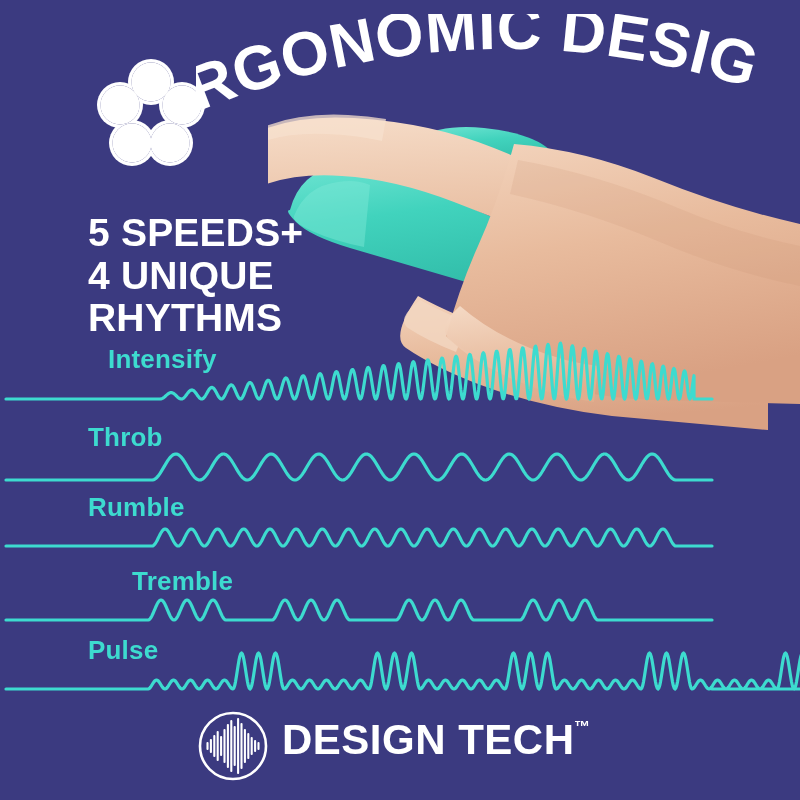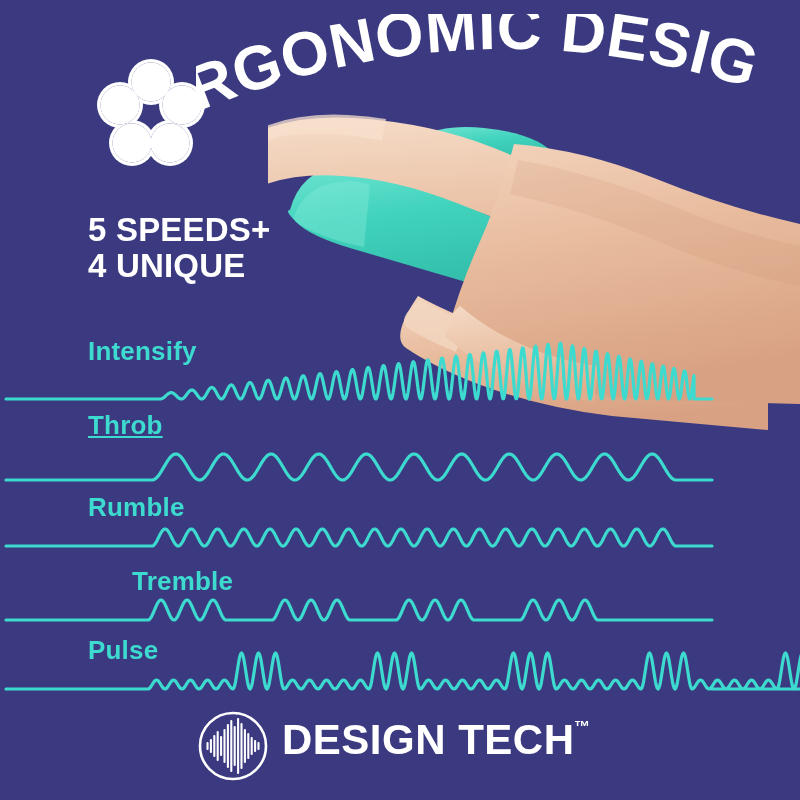--- a/index.html
+++ b/index.html
@@ -15,21 +15,21 @@
 
   
   #headline-arc{position:absolute;left:196px;top:14px;width:560px;height:110px;}
 
   
   #product-photo{position:absolute;left:268px;top:100px;width:532px;height:330px;}
 
   
   #speeds-block{
     position:absolute;left:88px;top:212px;width:260px;
-    color:#ffffff;font-weight:700;font-size:33px;line-height:1.09;
+    color:#ffffff;font-weight:700;font-size:39px;line-height:1.09;
     letter-spacing:.2px;
   }
   #speeds-block div{white-space:nowrap;}
 
   
   .wave-row{position:absolute;left:0;width:800px;height:96px;}
   .wave-label{
     position:absolute;left:88px;color:#3ddbcf;
     font-weight:700;font-size:26px;letter-spacing:.2px;white-space:nowrap;
   }
@@ -148,31 +148,32 @@
 
       <path d="M192 206 q30 26 70 42 q34 14 68 18 l-4 36 q-44 -6 -84 -24 q-40 -18 -62 -40 q-10 -12 12 -32 Z" fill="url(#skinG2)" opacity="0.92"></path>
 
       <path d="M250 60 q80 14 160 48 q62 26 122 38 l0 40 q-70 -14 -140 -44 q-76 -32 -150 -48 Z" fill="#c8916f" opacity="0.16"></path>
     </g>
   </svg>
 
   <div id="speeds-block">
     <div>5 SPEEDS+</div>
     <div>4 UNIQUE</div>
+    <div>RHYTHMS</div>
   </div>
 
   <div class="wave-row" style="top:330px;">
-    <div class="wave-label" style="top:6px;">Intensify</div>
+    <div class="wave-label" style="top:14px;margin-left:20px;">Intensify</div>
     <svg class="wave-svg" viewBox="0 0 800 96">
       <path id="w-intensify" fill="none" stroke="#3ddbcf" stroke-width="3.2" stroke-linecap="round" stroke-linejoin="round" d="M 6.00 69.00 L 160.00 69.00 L 160.00 69.00 L 160.59 68.96 L 161.19 68.85 L 161.78 68.66 L 162.37 68.39 L 162.97 68.06 L 163.56 67.66 L 164.15 67.21 L 164.75 66.72 L 165.34 66.20 L 165.93 65.66 L 166.53 65.13 L 167.12 64.61 L 167.71 64.12 L 168.31 63.68 L 168.90 63.30 L 169.49 62.99 L 170.09 62.77 L 170.68 62.64 L 171.27 62.61 L 171.87 62.67 L 172.46 62.84 L 173.05 63.10 L 173.65 63.45 L 174.24 63.88 L 174.83 64.37 L 175.43 64.92 L 176.02 65.49 L 176.61 66.08 L 177.21 66.67 L 177.80 67.22 L 178.39 67.73 L 178.99 68.18 L 179.58 68.54 L 180.17 68.81 L 180.77 68.96 L 181.36 69.00 L 181.95 68.91 L 182.55 68.70 L 183.14 68.36 L 183.73 67.91 L 184.33 67.36 L 184.92 66.71 L 185.51 66.00 L 186.11 65.23 L 186.70 64.44 L 187.29 63.65 L 187.89 62.87 L 188.48 62.15 L 189.07 61.49 L 189.67 60.93 L 190.26 60.49 L 190.85 60.17 L 191.45 59.99 L 192.04 59.97 L 192.63 60.09 L 193.23 60.36 L 193.82 60.78 L 194.41 61.32 L 195.01 61.97 L 195.60 62.72 L 196.19 63.53 L 196.79 64.37 L 197.38 65.22 L 197.97 66.06 L 198.57 66.83 L 199.16 67.53 L 199.75 68.11 L 200.35 68.56 L 200.94 68.86 L 201.53 68.99 L 202.13 68.95 L 202.72 68.73 L 203.31 68.33 L 203.91 67.77 L 204.50 67.05 L 205.09 66.21 L 205.69 65.26 L 206.28 64.24 L 206.87 63.18 L 207.47 62.12 L 208.06 61.09 L 208.65 60.13 L 209.25 59.27 L 209.84 58.55 L 210.43 57.98 L 211.03 57.60 L 211.62 57.42 L 212.21 57.44 L 212.81 57.67 L 213.40 58.10 L 213.99 58.72 L 214.59 59.50 L 215.18 60.42 L 215.77 61.45 L 216.37 62.55 L 216.96 63.67 L 217.55 64.79 L 218.15 65.84 L 218.74 66.80 L 219.33 67.62 L 219.93 68.28 L 220.52 68.73 L 221.11 68.97 L 221.71 68.97 L 222.30 68.74 L 222.89 68.27 L 223.49 67.58 L 224.08 66.70 L 224.67 65.64 L 225.27 64.44 L 225.86 63.16 L 226.45 61.82 L 227.05 60.49 L 227.64 59.20 L 228.23 58.02 L 228.83 56.97 L 229.42 56.11 L 230.01 55.47 L 230.61 55.07 L 231.20 54.93 L 231.79 55.06 L 232.39 55.45 L 232.98 56.10 L 233.57 56.98 L 234.17 58.05 L 234.76 59.28 L 235.35 60.62 L 235.95 62.02 L 236.54 63.42 L 237.13 64.76 L 237.73 66.00 L 238.32 67.08 L 238.91 67.95 L 239.51 68.57 L 240.10 68.93 L 240.69 68.99 L 241.29 68.75 L 241.88 68.21 L 242.47 67.39 L 243.07 66.33 L 243.66 65.04 L 244.25 63.59 L 244.85 62.02 L 245.44 60.41 L 246.03 58.80 L 246.63 57.26 L 247.22 55.86 L 247.81 54.65 L 248.41 53.67 L 249.00 52.98 L 249.59 52.61 L 250.19 52.56 L 250.78 52.84 L 251.37 53.45 L 251.97 54.36 L 252.56 55.54 L 253.15 56.93 L 253.75 58.49 L 254.34 60.15 L 254.93 61.84 L 255.53 63.49 L 256.12 65.03 L 256.71 66.39 L 257.31 67.51 L 257.90 68.35 L 258.49 68.85 L 259.09 69.00 L 259.68 68.78 L 260.27 68.20 L 260.87 67.27 L 261.46 66.03 L 262.05 64.52 L 262.65 62.82 L 263.24 60.97 L 263.83 59.06 L 264.43 57.17 L 265.02 55.38 L 265.61 53.76 L 266.21 52.38 L 266.80 51.30 L 267.39 50.58 L 267.99 50.24 L 268.58 50.30 L 269.17 50.76 L 269.77 51.60 L 270.36 52.80 L 270.95 54.29 L 271.55 56.02 L 272.14 57.91 L 272.73 59.89 L 273.33 61.85 L 273.92 63.72 L 274.51 65.41 L 275.11 66.85 L 275.70 67.95 L 276.29 68.68 L 276.89 68.99 L 277.48 68.86 L 278.07 68.30 L 278.67 67.32 L 279.26 65.95 L 279.85 64.26 L 280.45 62.32 L 281.04 60.20 L 281.63 58.01 L 282.23 55.82 L 282.82 53.75 L 283.41 51.89 L 284.01 50.31 L 284.60 49.10 L 285.19 48.30 L 285.79 47.96 L 286.38 48.10 L 286.97 48.71 L 287.57 49.77 L 288.16 51.23 L 288.75 53.02 L 289.35 55.08 L 289.94 57.29 L 290.53 59.57 L 291.13 61.80 L 291.72 63.88 L 292.31 65.71 L 292.91 67.20 L 293.50 68.27 L 294.09 68.88 L 294.69 68.98 L 295.28 68.56 L 295.87 67.64 L 296.47 66.26 L 297.06 64.47 L 297.65 62.35 L 298.25 60.00 L 298.84 57.52 L 299.43 55.03 L 300.03 52.64 L 300.62 50.47 L 301.21 48.61 L 301.81 47.17 L 302.40 46.21 L 302.99 45.77 L 303.59 45.89 L 304.18 46.56 L 304.77 47.75 L 305.37 49.41 L 305.96 51.46 L 306.55 53.80 L 307.15 56.31 L 307.74 58.89 L 308.33 61.40 L 308.93 63.71 L 309.52 65.72 L 310.11 67.31 L 310.71 68.41 L 311.30 68.95 L 311.89 68.90 L 312.49 68.26 L 313.08 67.05 L 313.67 65.32 L 314.27 63.16 L 314.86 60.66 L 315.45 57.94 L 316.05 55.14 L 316.64 52.39 L 317.23 49.82 L 317.83 47.57 L 318.42 45.75 L 319.01 44.45 L 319.61 43.73 L 320.20 43.65 L 320.79 44.20 L 321.39 45.36 L 321.98 47.08 L 322.57 49.27 L 323.17 51.82 L 323.76 54.61 L 324.35 57.48 L 324.95 60.31 L 325.54 62.93 L 326.13 65.22 L 326.73 67.04 L 327.32 68.30 L 327.91 68.93 L 328.51 68.89 L 329.10 68.18 L 329.69 66.81 L 330.29 64.86 L 330.88 62.43 L 331.47 59.62 L 332.07 56.58 L 332.66 53.47 L 333.25 50.45 L 333.85 47.67 L 334.44 45.27 L 335.03 43.39 L 335.63 42.13 L 336.22 41.55 L 336.81 41.69 L 337.41 42.54 L 338.00 44.07 L 338.59 46.19 L 339.19 48.81 L 339.78 51.77 L 340.37 54.92 L 340.97 58.10 L 341.56 61.13 L 342.15 63.85 L 342.75 66.10 L 343.34 67.77 L 343.93 68.75 L 344.53 68.99 L 345.12 68.45 L 345.71 67.18 L 346.31 65.22 L 346.90 62.67 L 347.49 59.67 L 348.09 56.37 L 348.68 52.95 L 349.27 49.60 L 349.87 46.49 L 350.46 43.79 L 351.05 41.66 L 351.65 40.20 L 352.24 39.52 L 352.83 39.64 L 353.43 40.56 L 354.02 42.24 L 354.61 44.59 L 355.21 47.48 L 355.80 50.76 L 356.39 54.23 L 356.99 57.71 L 357.58 61.00 L 358.17 63.91 L 358.77 66.28 L 359.36 67.97 L 359.95 68.86 L 360.55 68.92 L 361.14 68.12 L 361.73 66.50 L 362.33 64.14 L 362.92 61.17 L 363.51 57.76 L 364.11 54.09 L 364.70 50.36 L 365.29 46.78 L 365.89 43.57 L 366.48 40.90 L 367.07 38.92 L 367.67 37.76 L 368.26 37.48 L 368.85 38.11 L 369.45 39.61 L 370.04 41.89 L 370.63 44.84 L 371.23 48.28 L 371.82 52.02 L 372.41 55.83 L 373.01 59.50 L 373.60 62.81 L 374.19 65.55 L 374.79 67.57 L 375.38 68.73 L 375.97 68.97 L 376.57 68.25 L 377.16 66.62 L 377.75 64.15 L 378.35 60.99 L 378.94 57.32 L 379.53 53.34 L 380.13 49.30 L 380.72 45.42 L 381.31 41.93 L 381.91 39.05 L 382.50 36.95 L 383.09 35.76 L 383.69 35.55 L 384.28 36.33 L 384.87 38.08 L 385.47 40.68 L 386.06 43.98 L 386.65 47.79 L 387.25 51.88 L 387.84 56.00 L 388.43 59.89 L 389.03 63.33 L 389.62 66.08 L 390.21 67.99 L 390.81 68.92 L 391.40 68.81 L 391.99 67.65 L 392.59 65.52 L 393.18 62.52 L 393.77 58.84 L 394.37 54.69 L 394.96 50.34 L 395.55 46.03 L 396.15 42.04 L 396.74 38.61 L 397.33 35.95 L 397.93 34.24 L 398.52 33.59 L 399.11 34.03 L 399.71 35.56 L 400.30 38.07 L 400.89 41.41 L 401.49 45.38 L 402.08 49.73 L 402.67 54.18 L 403.27 58.46 L 403.86 62.29 L 404.45 65.42 L 405.05 67.65 L 405.64 68.83 L 406.23 68.88 L 406.83 67.77 L 407.42 65.58 L 408.01 62.43 L 408.61 58.52 L 409.20 54.08 L 409.79 49.40 L 410.39 44.77 L 410.98 40.50 L 411.57 36.84 L 412.17 34.04 L 412.76 32.29 L 413.35 31.70 L 413.95 32.31 L 414.54 34.09 L 415.13 36.94 L 415.73 40.65 L 416.32 45.01 L 416.91 49.73 L 417.51 54.49 L 418.10 58.99 L 418.69 62.92 L 419.29 66.03 L 419.88 68.09 L 420.47 68.97 L 421.07 68.60 L 421.66 66.99 L 422.25 64.24 L 422.85 60.52 L 423.44 56.06 L 424.03 51.17 L 424.63 46.15 L 425.22 41.34 L 425.81 37.06 L 426.41 33.59 L 427.00 31.17 L 427.59 29.97 L 428.19 30.07 L 428.78 31.47 L 429.37 34.07 L 429.97 37.72 L 430.56 42.17 L 431.15 47.11 L 431.75 52.22 L 432.34 57.15 L 432.93 61.55 L 433.53 65.13 L 434.12 67.63 L 434.71 68.88 L 435.31 68.77 L 435.90 67.31 L 436.49 64.58 L 437.09 60.76 L 437.68 56.11 L 438.27 50.93 L 438.87 45.58 L 439.46 40.43 L 440.05 35.82 L 440.65 32.08 L 441.24 29.46 L 441.83 28.16 L 442.43 28.27 L 443.02 29.79 L 443.61 32.62 L 444.21 36.56 L 444.80 41.34 L 445.39 46.64 L 445.99 52.07 L 446.58 57.27 L 447.17 61.85 L 447.77 65.49 L 448.36 67.92 L 448.95 68.97 L 449.55 68.54 L 450.14 66.66 L 450.73 63.45 L 451.33 59.13 L 451.92 54.00 L 452.51 48.40 L 453.11 42.74 L 453.70 37.43 L 454.29 32.82 L 454.89 29.27 L 455.48 27.03 L 456.07 26.25 L 456.67 27.01 L 457.26 29.26 L 457.85 32.83 L 458.45 37.48 L 459.04 42.88 L 459.63 48.62 L 460.23 54.30 L 460.82 59.50 L 461.41 63.84 L 462.01 66.99 L 462.60 68.71 L 463.19 68.87 L 463.79 67.44 L 464.38 64.52 L 464.97 60.31 L 465.57 55.11 L 466.16 49.29 L 466.75 43.27 L 467.35 37.51 L 467.94 32.41 L 468.53 28.36 L 469.13 25.67 L 469.72 24.53 L 470.31 25.04 L 470.91 27.16 L 471.50 30.75 L 472.09 35.53 L 472.69 41.17 L 473.28 47.23 L 473.87 53.26 L 474.47 58.81 L 475.06 63.46 L 475.65 66.84 L 476.25 68.69 L 476.84 68.86 L 477.43 67.33 L 478.03 64.20 L 478.62 59.70 L 479.21 54.15 L 479.81 47.97 L 480.40 41.63 L 480.99 35.60 L 481.59 30.34 L 482.18 26.26 L 482.77 23.67 L 483.37 22.77 L 483.96 23.65 L 484.55 26.23 L 485.15 30.33 L 485.74 35.63 L 486.33 41.74 L 486.93 48.18 L 487.52 54.44 L 488.11 60.05 L 488.71 64.56 L 489.30 67.61 L 489.89 68.95 L 490.49 68.47 L 491.08 66.19 L 491.67 62.27 L 492.27 57.02 L 492.86 50.83 L 493.45 44.18 L 494.05 37.60 L 494.64 31.58 L 495.23 26.61 L 495.83 23.08 L 496.42 21.28 L 497.01 21.35 L 497.61 23.29 L 498.20 26.96 L 498.79 32.08 L 499.39 38.23 L 499.98 44.93 L 500.57 51.65 L 501.17 57.85 L 501.76 63.03 L 502.35 66.76 L 502.95 68.73 L 503.54 68.78 L 504.13 66.88 L 504.73 63.18 L 505.32 57.97 L 505.91 51.64 L 506.51 44.71 L 507.10 37.74 L 507.69 31.27 L 508.29 25.84 L 508.88 21.89 L 509.47 19.74 L 510.07 19.58 L 510.66 21.43 L 511.25 25.14 L 511.85 30.41 L 512.44 36.82 L 513.03 43.85 L 513.63 50.92 L 514.22 57.44 L 514.81 62.87 L 515.41 66.75 L 516.00 68.76 L 516.59 68.71 L 517.19 66.60 L 517.78 62.59 L 518.37 56.99 L 518.97 50.26 L 519.56 42.96 L 520.15 35.68 L 520.75 29.03 L 521.34 23.56 L 521.93 19.75 L 522.53 17.90 L 523.12 18.18 L 523.71 20.58 L 524.31 24.90 L 524.90 30.78 L 525.49 37.74 L 526.09 45.18 L 526.68 52.47 L 527.27 59.00 L 527.87 64.21 L 528.46 67.64 L 529.05 68.99 L 529.65 68.12 L 530.24 65.11 L 530.83 60.20 L 531.43 53.78 L 532.02 46.40 L 532.61 38.69 L 533.21 31.30 L 533.80 24.86 L 534.39 19.93 L 534.99 16.94 L 535.58 16.15 L 536.17 17.64 L 536.77 21.28 L 537.36 26.77 L 537.95 33.64 L 538.55 41.30 L 539.14 49.07 L 539.73 56.28 L 540.33 62.30 L 540.92 66.59 L 541.51 68.77 L 542.11 68.63 L 542.70 66.17 L 543.29 61.59 L 543.89 55.28 L 544.48 47.78 L 545.07 39.75 L 545.67 31.89 L 546.26 24.88 L 546.85 19.35 L 547.45 15.79 L 548.04 14.52 L 548.63 15.67 L 549.23 19.14 L 549.82 24.62 L 550.41 31.64 L 551.01 39.57 L 551.60 47.70 L 552.19 55.32 L 552.79 61.72 L 553.38 66.33 L 553.97 68.72 L 554.57 68.66 L 555.16 66.14 L 555.75 61.38 L 556.35 54.79 L 556.94 46.95 L 557.53 38.56 L 558.13 30.39 L 558.72 23.16 L 559.31 17.53 L 559.91 14.02 L 560.50 13.13 L 561.09 14.91 L 561.69 19.14 L 562.28 25.45 L 562.87 33.22 L 563.47 41.72 L 564.06 50.16 L 564.65 57.74 L 565.25 63.75 L 565.84 67.62 L 566.43 69.00 L 567.03 67.77 L 567.62 64.07 L 568.21 58.25 L 568.81 50.90 L 569.40 42.72 L 569.99 34.52 L 570.59 27.08 L 571.18 21.12 L 571.77 17.23 L 572.37 15.79 L 572.96 16.91 L 573.55 20.51 L 574.15 26.23 L 574.74 33.51 L 575.33 41.64 L 575.93 49.85 L 576.52 57.33 L 577.11 63.36 L 577.71 67.37 L 578.30 68.98 L 578.89 68.04 L 579.49 64.65 L 580.08 59.18 L 580.67 52.16 L 581.27 44.30 L 581.86 36.39 L 582.45 29.21 L 583.05 23.48 L 583.64 19.76 L 584.23 18.43 L 584.83 19.62 L 585.42 23.21 L 586.01 28.83 L 586.61 35.93 L 587.20 43.80 L 587.79 51.66 L 588.39 58.73 L 588.98 64.30 L 589.57 67.84 L 590.17 69.00 L 590.76 67.67 L 591.35 64.02 L 591.95 58.41 L 592.54 51.43 L 593.13 43.80 L 593.73 36.30 L 594.32 29.70 L 594.91 24.66 L 595.51 21.71 L 596.10 21.14 L 596.69 23.01 L 597.29 27.12 L 597.88 33.06 L 598.47 40.22 L 599.07 47.86 L 599.66 55.21 L 600.25 61.52 L 600.85 66.15 L 601.44 68.64 L 602.03 68.75 L 602.63 66.48 L 603.22 62.08 L 603.81 56.02 L 604.41 48.95 L 605.00 41.60 L 605.59 34.75 L 606.19 29.12 L 606.78 25.30 L 607.37 23.68 L 607.97 24.42 L 608.56 27.47 L 609.15 32.48 L 609.75 38.93 L 610.34 46.15 L 610.93 53.39 L 611.53 59.88 L 612.12 64.96 L 612.71 68.10 L 613.31 68.98 L 613.90 67.53 L 614.49 63.92 L 615.09 58.55 L 615.68 51.99 L 616.27 44.97 L 616.87 38.24 L 617.46 32.51 L 618.05 28.41 L 618.65 26.37 L 619.24 26.61 L 619.83 29.10 L 620.43 33.57 L 621.02 39.54 L 621.61 46.37 L 622.21 53.32 L 622.80 59.66 L 623.39 64.71 L 623.99 67.93 L 624.58 69.00 L 625.17 67.81 L 625.77 64.52 L 626.36 59.49 L 626.95 53.28 L 627.55 46.59 L 628.14 40.16 L 628.73 34.69 L 629.33 30.78 L 629.92 28.86 L 630.51 29.14 L 631.11 31.59 L 631.70 35.93 L 632.29 41.68 L 632.89 48.21 L 633.48 54.81 L 634.07 60.75 L 634.67 65.39 L 635.26 68.23 L 635.85 68.97 L 636.45 67.55 L 637.04 64.13 L 637.63 59.13 L 638.23 53.10 L 638.82 46.75 L 639.41 40.77 L 640.01 35.85 L 640.60 32.55 L 641.19 31.22 L 641.79 32.01 L 642.38 34.84 L 642.97 39.38 L 643.57 45.11 L 644.16 51.40 L 644.75 57.54 L 645.35 62.85 L 645.94 66.72 L 646.53 68.75 L 647.13 68.72 L 647.72 66.65 L 648.31 62.80 L 648.91 57.61 L 649.50 51.71 L 650.09 45.76 L 650.69 40.46 L 651.28 36.43 L 651.87 34.11 L 652.47 33.78 L 653.06 35.46 L 653.65 38.97 L 654.25 43.90 L 654.84 49.67 L 655.43 55.62 L 656.03 61.08 L 656.62 65.42 L 657.21 68.16 L 657.81 68.99 L 658.40 67.84 L 658.99 64.86 L 659.59 60.42 L 660.18 55.05 L 660.77 49.38 L 661.37 44.10 L 661.96 39.82 L 662.55 37.04 L 663.15 36.10 L 663.74 37.09 L 664.33 39.89 L 664.93 44.18 L 665.52 49.44 L 666.11 55.07 L 666.71 60.39 L 667.30 64.79 L 667.89 67.77 L 668.49 68.98 L 669.08 68.31 L 669.67 65.85 L 670.27 61.92 L 670.86 57.00 L 671.45 51.70 L 672.05 46.64 L 672.64 42.45 L 673.23 39.63 L 673.83 38.51 L 674.42 39.23 L 675.01 41.69 L 675.61 45.59 L 676.20 50.46 L 676.79 55.72 L 677.39 60.74 L 677.98 64.92 L 678.57 67.78 L 679.17 68.97 L 679.76 68.39 L 680.35 66.12 L 680.95 62.45 L 681.54 57.85 L 682.13 52.90 L 682.73 48.21 L 683.32 44.36 L 683.91 41.81 L 684.51 40.89 L 685.10 41.69 L 685.69 44.11 L 686.29 47.86 L 686.88 52.47 L 687.47 57.37 L 688.07 61.97 L 688.66 65.71 L 689.25 68.15 L 689.85 69.00 L 690.44 68.18 L 691.03 65.81 L 691.63 62.21 L 692.22 57.83 L 692.81 53.25 L 693.41 49.04 L 694.00 45.73 L 694.00 69.00 L 712.00 69.00"></path>
     </svg>
   </div>
 
   <div class="wave-row" style="top:408px;">
-    <div class="wave-label" style="top:2px;text-decoration:underline;">Throb</div>
+    <div class="wave-label" style="top:14px;">Throb</div>
     <svg class="wave-svg" viewBox="0 0 800 96">
       <path id="w-throb" fill="none" stroke="#3ddbcf" stroke-width="3.2" stroke-linecap="round" stroke-linejoin="round" d="M 6.00 72.00 L 152.00 72.00 L 152.00 72.00 L 152.75 71.94 L 153.50 71.75 L 154.25 71.43 L 154.99 71.00 L 155.74 70.45 L 156.49 69.78 L 157.24 69.02 L 157.99 68.15 L 158.74 67.20 L 159.49 66.16 L 160.23 65.06 L 160.98 63.89 L 161.73 62.68 L 162.48 61.44 L 163.23 60.17 L 163.98 58.88 L 164.73 57.60 L 165.47 56.34 L 166.22 55.09 L 166.97 53.89 L 167.72 52.74 L 168.47 51.64 L 169.22 50.62 L 169.97 49.68 L 170.71 48.84 L 171.46 48.09 L 172.21 47.44 L 172.96 46.91 L 173.71 46.50 L 174.46 46.21 L 175.21 46.04 L 175.95 46.00 L 176.70 46.09 L 177.45 46.30 L 178.20 46.64 L 178.95 47.09 L 179.70 47.66 L 180.45 48.35 L 181.19 49.13 L 181.94 50.02 L 182.69 50.99 L 183.44 52.03 L 184.19 53.15 L 184.94 54.32 L 185.69 55.54 L 186.43 56.79 L 187.18 58.07 L 187.93 59.35 L 188.68 60.63 L 189.43 61.89 L 190.18 63.13 L 190.93 64.32 L 191.67 65.47 L 192.42 66.55 L 193.17 67.55 L 193.92 68.48 L 194.67 69.31 L 195.42 70.04 L 196.17 70.66 L 196.91 71.17 L 197.66 71.56 L 198.41 71.83 L 199.16 71.97 L 199.91 71.99 L 200.66 71.88 L 201.41 71.65 L 202.15 71.29 L 202.90 70.81 L 203.65 70.22 L 204.40 69.52 L 205.15 68.71 L 205.90 67.81 L 206.65 66.83 L 207.39 65.77 L 208.14 64.64 L 208.89 63.46 L 209.64 62.23 L 210.39 60.98 L 211.14 59.70 L 211.89 58.42 L 212.63 57.14 L 213.38 55.88 L 214.13 54.65 L 214.88 53.46 L 215.63 52.33 L 216.38 51.26 L 217.13 50.27 L 217.87 49.37 L 218.62 48.55 L 219.37 47.84 L 220.12 47.24 L 220.87 46.75 L 221.62 46.38 L 222.37 46.13 L 223.11 46.01 L 223.86 46.02 L 224.61 46.15 L 225.36 46.41 L 226.11 46.79 L 226.86 47.29 L 227.61 47.90 L 228.35 48.62 L 229.10 49.44 L 229.85 50.36 L 230.60 51.36 L 231.35 52.43 L 232.10 53.57 L 232.85 54.76 L 233.59 55.99 L 234.34 57.25 L 235.09 58.53 L 235.84 59.82 L 236.59 61.09 L 237.34 62.35 L 238.09 63.57 L 238.83 64.75 L 239.58 65.87 L 240.33 66.92 L 241.08 67.90 L 241.83 68.79 L 242.58 69.59 L 243.33 70.28 L 244.07 70.86 L 244.82 71.33 L 245.57 71.67 L 246.32 71.90 L 247.07 72.00 L 247.82 71.97 L 248.57 71.81 L 249.31 71.53 L 250.06 71.13 L 250.81 70.61 L 251.56 69.98 L 252.31 69.24 L 253.06 68.40 L 253.81 67.46 L 254.55 66.45 L 255.30 65.36 L 256.05 64.22 L 256.80 63.02 L 257.55 61.78 L 258.30 60.51 L 259.05 59.23 L 259.79 57.95 L 260.54 56.68 L 261.29 55.43 L 262.04 54.21 L 262.79 53.05 L 263.54 51.94 L 264.29 50.89 L 265.03 49.93 L 265.78 49.06 L 266.53 48.28 L 267.28 47.61 L 268.03 47.05 L 268.78 46.60 L 269.53 46.28 L 270.27 46.08 L 271.02 46.00 L 271.77 46.05 L 272.52 46.23 L 273.27 46.53 L 274.02 46.96 L 274.77 47.50 L 275.51 48.15 L 276.26 48.91 L 277.01 49.77 L 277.76 50.71 L 278.51 51.74 L 279.26 52.84 L 280.01 54.00 L 280.75 55.21 L 281.50 56.45 L 282.25 57.72 L 283.00 59.00 L 283.75 60.28 L 284.50 61.55 L 285.25 62.79 L 285.99 64.00 L 286.74 65.16 L 287.49 66.26 L 288.24 67.29 L 288.99 68.23 L 289.74 69.09 L 290.49 69.85 L 291.23 70.50 L 291.98 71.04 L 292.73 71.47 L 293.48 71.77 L 294.23 71.95 L 294.98 72.00 L 295.73 71.92 L 296.47 71.72 L 297.22 71.40 L 297.97 70.95 L 298.72 70.39 L 299.47 69.72 L 300.22 68.94 L 300.97 68.07 L 301.71 67.11 L 302.46 66.06 L 303.21 64.95 L 303.96 63.79 L 304.71 62.57 L 305.46 61.32 L 306.21 60.05 L 306.95 58.77 L 307.70 57.49 L 308.45 56.22 L 309.20 54.98 L 309.95 53.78 L 310.70 52.64 L 311.45 51.55 L 312.19 50.54 L 312.94 49.60 L 313.69 48.76 L 314.44 48.02 L 315.19 47.39 L 315.94 46.87 L 316.69 46.47 L 317.43 46.19 L 318.18 46.03 L 318.93 46.00 L 319.68 46.10 L 320.43 46.33 L 321.18 46.67 L 321.93 47.14 L 322.67 47.72 L 323.42 48.41 L 324.17 49.21 L 324.92 50.10 L 325.67 51.08 L 326.42 52.13 L 327.17 53.25 L 327.91 54.43 L 328.66 55.65 L 329.41 56.91 L 330.16 58.18 L 330.91 59.47 L 331.66 60.75 L 332.41 62.01 L 333.15 63.24 L 333.90 64.43 L 334.65 65.57 L 335.40 66.64 L 336.15 67.64 L 336.90 68.56 L 337.65 69.38 L 338.39 70.10 L 339.14 70.71 L 339.89 71.21 L 340.64 71.59 L 341.39 71.85 L 342.14 71.98 L 342.89 71.99 L 343.63 71.87 L 344.38 71.62 L 345.13 71.25 L 345.88 70.76 L 346.63 70.16 L 347.38 69.45 L 348.13 68.63 L 348.87 67.73 L 349.62 66.74 L 350.37 65.67 L 351.12 64.54 L 351.87 63.35 L 352.62 62.12 L 353.37 60.86 L 354.11 59.58 L 354.86 58.30 L 355.61 57.02 L 356.36 55.77 L 357.11 54.54 L 357.86 53.36 L 358.61 52.23 L 359.35 51.17 L 360.10 50.19 L 360.85 49.29 L 361.60 48.48 L 362.35 47.78 L 363.10 47.19 L 363.85 46.71 L 364.59 46.35 L 365.34 46.12 L 366.09 46.01 L 366.84 46.03 L 367.59 46.17 L 368.34 46.44 L 369.09 46.83 L 369.83 47.34 L 370.58 47.96 L 371.33 48.69 L 372.08 49.52 L 372.83 50.45 L 373.58 51.45 L 374.33 52.53 L 375.07 53.68 L 375.82 54.87 L 376.57 56.11 L 377.32 57.37 L 378.07 58.65 L 378.82 59.93 L 379.57 61.21 L 380.31 62.46 L 381.06 63.68 L 381.81 64.85 L 382.56 65.97 L 383.31 67.01 L 384.06 67.98 L 384.81 68.87 L 385.55 69.65 L 386.30 70.34 L 387.05 70.91 L 387.80 71.36 L 388.55 71.70 L 389.30 71.91 L 390.05 72.00 L 390.79 71.96 L 391.54 71.79 L 392.29 71.50 L 393.04 71.09 L 393.79 70.56 L 394.54 69.91 L 395.29 69.16 L 396.03 68.32 L 396.78 67.38 L 397.53 66.36 L 398.28 65.26 L 399.03 64.11 L 399.78 62.91 L 400.53 61.66 L 401.27 60.40 L 402.02 59.12 L 402.77 57.83 L 403.52 56.56 L 404.27 55.32 L 405.02 54.11 L 405.77 52.94 L 406.51 51.84 L 407.26 50.80 L 408.01 49.85 L 408.76 48.98 L 409.51 48.22 L 410.26 47.55 L 411.01 47.00 L 411.75 46.57 L 412.50 46.25 L 413.25 46.06 L 414.00 46.00 L 414.75 46.06 L 415.50 46.25 L 416.25 46.57 L 416.99 47.00 L 417.74 47.55 L 418.49 48.22 L 419.24 48.98 L 419.99 49.85 L 420.74 50.80 L 421.49 51.84 L 422.23 52.94 L 422.98 54.11 L 423.73 55.32 L 424.48 56.56 L 425.23 57.83 L 425.98 59.12 L 426.73 60.40 L 427.47 61.66 L 428.22 62.91 L 428.97 64.11 L 429.72 65.26 L 430.47 66.36 L 431.22 67.38 L 431.97 68.32 L 432.71 69.16 L 433.46 69.91 L 434.21 70.56 L 434.96 71.09 L 435.71 71.50 L 436.46 71.79 L 437.21 71.96 L 437.95 72.00 L 438.70 71.91 L 439.45 71.70 L 440.20 71.36 L 440.95 70.91 L 441.70 70.34 L 442.45 69.65 L 443.19 68.87 L 443.94 67.98 L 444.69 67.01 L 445.44 65.97 L 446.19 64.85 L 446.94 63.68 L 447.69 62.46 L 448.43 61.21 L 449.18 59.93 L 449.93 58.65 L 450.68 57.37 L 451.43 56.11 L 452.18 54.87 L 452.93 53.68 L 453.67 52.53 L 454.42 51.45 L 455.17 50.45 L 455.92 49.52 L 456.67 48.69 L 457.42 47.96 L 458.17 47.34 L 458.91 46.83 L 459.66 46.44 L 460.41 46.17 L 461.16 46.03 L 461.91 46.01 L 462.66 46.12 L 463.41 46.35 L 464.15 46.71 L 464.90 47.19 L 465.65 47.78 L 466.40 48.48 L 467.15 49.29 L 467.90 50.19 L 468.65 51.17 L 469.39 52.23 L 470.14 53.36 L 470.89 54.54 L 471.64 55.77 L 472.39 57.02 L 473.14 58.30 L 473.89 59.58 L 474.63 60.86 L 475.38 62.12 L 476.13 63.35 L 476.88 64.54 L 477.63 65.67 L 478.38 66.74 L 479.13 67.73 L 479.87 68.63 L 480.62 69.45 L 481.37 70.16 L 482.12 70.76 L 482.87 71.25 L 483.62 71.62 L 484.37 71.87 L 485.11 71.99 L 485.86 71.98 L 486.61 71.85 L 487.36 71.59 L 488.11 71.21 L 488.86 70.71 L 489.61 70.10 L 490.35 69.38 L 491.10 68.56 L 491.85 67.64 L 492.60 66.64 L 493.35 65.57 L 494.10 64.43 L 494.85 63.24 L 495.59 62.01 L 496.34 60.75 L 497.09 59.47 L 497.84 58.18 L 498.59 56.91 L 499.34 55.65 L 500.09 54.43 L 500.83 53.25 L 501.58 52.13 L 502.33 51.08 L 503.08 50.10 L 503.83 49.21 L 504.58 48.41 L 505.33 47.72 L 506.07 47.14 L 506.82 46.67 L 507.57 46.33 L 508.32 46.10 L 509.07 46.00 L 509.82 46.03 L 510.57 46.19 L 511.31 46.47 L 512.06 46.87 L 512.81 47.39 L 513.56 48.02 L 514.31 48.76 L 515.06 49.60 L 515.81 50.54 L 516.55 51.55 L 517.30 52.64 L 518.05 53.78 L 518.80 54.98 L 519.55 56.22 L 520.30 57.49 L 521.05 58.77 L 521.79 60.05 L 522.54 61.32 L 523.29 62.57 L 524.04 63.79 L 524.79 64.95 L 525.54 66.06 L 526.29 67.11 L 527.03 68.07 L 527.78 68.94 L 528.53 69.72 L 529.28 70.39 L 530.03 70.95 L 530.78 71.40 L 531.53 71.72 L 532.27 71.92 L 533.02 72.00 L 533.77 71.95 L 534.52 71.77 L 535.27 71.47 L 536.02 71.04 L 536.77 70.50 L 537.51 69.85 L 538.26 69.09 L 539.01 68.23 L 539.76 67.29 L 540.51 66.26 L 541.26 65.16 L 542.01 64.00 L 542.75 62.79 L 543.50 61.55 L 544.25 60.28 L 545.00 59.00 L 545.75 57.72 L 546.50 56.45 L 547.25 55.21 L 547.99 54.00 L 548.74 52.84 L 549.49 51.74 L 550.24 50.71 L 550.99 49.77 L 551.74 48.91 L 552.49 48.15 L 553.23 47.50 L 553.98 46.96 L 554.73 46.53 L 555.48 46.23 L 556.23 46.05 L 556.98 46.00 L 557.73 46.08 L 558.47 46.28 L 559.22 46.60 L 559.97 47.05 L 560.72 47.61 L 561.47 48.28 L 562.22 49.06 L 562.97 49.93 L 563.71 50.89 L 564.46 51.94 L 565.21 53.05 L 565.96 54.21 L 566.71 55.43 L 567.46 56.68 L 568.21 57.95 L 568.95 59.23 L 569.70 60.51 L 570.45 61.78 L 571.20 63.02 L 571.95 64.22 L 572.70 65.36 L 573.45 66.45 L 574.19 67.46 L 574.94 68.40 L 575.69 69.24 L 576.44 69.98 L 577.19 70.61 L 577.94 71.13 L 578.69 71.53 L 579.43 71.81 L 580.18 71.97 L 580.93 72.00 L 581.68 71.90 L 582.43 71.67 L 583.18 71.33 L 583.93 70.86 L 584.67 70.28 L 585.42 69.59 L 586.17 68.79 L 586.92 67.90 L 587.67 66.92 L 588.42 65.87 L 589.17 64.75 L 589.91 63.57 L 590.66 62.35 L 591.41 61.09 L 592.16 59.82 L 592.91 58.53 L 593.66 57.25 L 594.41 55.99 L 595.15 54.76 L 595.90 53.57 L 596.65 52.43 L 597.40 51.36 L 598.15 50.36 L 598.90 49.44 L 599.65 48.62 L 600.39 47.90 L 601.14 47.29 L 601.89 46.79 L 602.64 46.41 L 603.39 46.15 L 604.14 46.02 L 604.89 46.01 L 605.63 46.13 L 606.38 46.38 L 607.13 46.75 L 607.88 47.24 L 608.63 47.84 L 609.38 48.55 L 610.13 49.37 L 610.87 50.27 L 611.62 51.26 L 612.37 52.33 L 613.12 53.46 L 613.87 54.65 L 614.62 55.88 L 615.37 57.14 L 616.11 58.42 L 616.86 59.70 L 617.61 60.98 L 618.36 62.23 L 619.11 63.46 L 619.86 64.64 L 620.61 65.77 L 621.35 66.83 L 622.10 67.81 L 622.85 68.71 L 623.60 69.52 L 624.35 70.22 L 625.10 70.81 L 625.85 71.29 L 626.59 71.65 L 627.34 71.88 L 628.09 71.99 L 628.84 71.97 L 629.59 71.83 L 630.34 71.56 L 631.09 71.17 L 631.83 70.66 L 632.58 70.04 L 633.33 69.31 L 634.08 68.48 L 634.83 67.55 L 635.58 66.55 L 636.33 65.47 L 637.07 64.32 L 637.82 63.13 L 638.57 61.89 L 639.32 60.63 L 640.07 59.35 L 640.82 58.07 L 641.57 56.79 L 642.31 55.54 L 643.06 54.32 L 643.81 53.15 L 644.56 52.03 L 645.31 50.99 L 646.06 50.02 L 646.81 49.13 L 647.55 48.35 L 648.30 47.66 L 649.05 47.09 L 649.80 46.64 L 650.55 46.30 L 651.30 46.09 L 652.05 46.00 L 652.79 46.04 L 653.54 46.21 L 654.29 46.50 L 655.04 46.91 L 655.79 47.44 L 656.54 48.09 L 657.29 48.84 L 658.03 49.68 L 658.78 50.62 L 659.53 51.64 L 660.28 52.74 L 661.03 53.89 L 661.78 55.09 L 662.53 56.34 L 663.27 57.60 L 664.02 58.88 L 664.77 60.17 L 665.52 61.44 L 666.27 62.68 L 667.02 63.89 L 667.77 65.06 L 668.51 66.16 L 669.26 67.20 L 670.01 68.15 L 670.76 69.02 L 671.51 69.78 L 672.26 70.45 L 673.01 71.00 L 673.75 71.43 L 674.50 71.75 L 675.25 71.94 L 676.00 72.00 L 676.00 72.00 L 712.00 72.00"></path>
     </svg>
   </div>
 
   <div class="wave-row" style="top:478px;">
     <div class="wave-label" style="top:14px;text-align:center;">Rumble</div>
     <svg class="wave-svg" viewBox="0 0 800 96">
       <path id="w-rumble" fill="none" stroke="#3ddbcf" stroke-width="3.2" stroke-linecap="round" stroke-linejoin="round" d="M 6.00 68.00 L 152.00 68.00 L 152.00 68.00 L 152.58 67.92 L 153.16 67.67 L 153.75 67.27 L 154.33 66.71 L 154.91 66.01 L 155.49 65.19 L 156.08 64.25 L 156.66 63.23 L 157.24 62.13 L 157.82 60.98 L 158.40 59.80 L 158.99 58.61 L 159.57 57.44 L 160.15 56.32 L 160.73 55.25 L 161.32 54.27 L 161.90 53.39 L 162.48 52.62 L 163.06 51.99 L 163.64 51.51 L 164.23 51.19 L 164.81 51.02 L 165.39 51.02 L 165.97 51.19 L 166.56 51.51 L 167.14 51.99 L 167.72 52.62 L 168.30 53.39 L 168.88 54.27 L 169.47 55.25 L 170.05 56.32 L 170.63 57.44 L 171.21 58.61 L 171.80 59.80 L 172.38 60.98 L 172.96 62.13 L 173.54 63.23 L 174.12 64.25 L 174.71 65.19 L 175.29 66.01 L 175.87 66.71 L 176.45 67.27 L 177.04 67.67 L 177.62 67.92 L 178.20 68.00 L 178.78 67.92 L 179.36 67.67 L 179.95 67.27 L 180.53 66.71 L 181.11 66.01 L 181.69 65.19 L 182.28 64.25 L 182.86 63.23 L 183.44 62.13 L 184.02 60.98 L 184.60 59.80 L 185.19 58.61 L 185.77 57.44 L 186.35 56.32 L 186.93 55.25 L 187.52 54.27 L 188.10 53.39 L 188.68 52.62 L 189.26 51.99 L 189.84 51.51 L 190.43 51.19 L 191.01 51.02 L 191.59 51.02 L 192.17 51.19 L 192.76 51.51 L 193.34 51.99 L 193.92 52.62 L 194.50 53.39 L 195.08 54.27 L 195.67 55.25 L 196.25 56.32 L 196.83 57.44 L 197.41 58.61 L 198.00 59.80 L 198.58 60.98 L 199.16 62.13 L 199.74 63.23 L 200.32 64.25 L 200.91 65.19 L 201.49 66.01 L 202.07 66.71 L 202.65 67.27 L 203.24 67.67 L 203.82 67.92 L 204.40 68.00 L 204.98 67.92 L 205.56 67.67 L 206.15 67.27 L 206.73 66.71 L 207.31 66.01 L 207.89 65.19 L 208.48 64.25 L 209.06 63.23 L 209.64 62.13 L 210.22 60.98 L 210.80 59.80 L 211.39 58.61 L 211.97 57.44 L 212.55 56.32 L 213.13 55.25 L 213.72 54.27 L 214.30 53.39 L 214.88 52.62 L 215.46 51.99 L 216.04 51.51 L 216.63 51.19 L 217.21 51.02 L 217.79 51.02 L 218.37 51.19 L 218.96 51.51 L 219.54 51.99 L 220.12 52.62 L 220.70 53.39 L 221.28 54.27 L 221.87 55.25 L 222.45 56.32 L 223.03 57.44 L 223.61 58.61 L 224.20 59.80 L 224.78 60.98 L 225.36 62.13 L 225.94 63.23 L 226.52 64.25 L 227.11 65.19 L 227.69 66.01 L 228.27 66.71 L 228.85 67.27 L 229.44 67.67 L 230.02 67.92 L 230.60 68.00 L 231.18 67.92 L 231.76 67.67 L 232.35 67.27 L 232.93 66.71 L 233.51 66.01 L 234.09 65.19 L 234.68 64.25 L 235.26 63.23 L 235.84 62.13 L 236.42 60.98 L 237.00 59.80 L 237.59 58.61 L 238.17 57.44 L 238.75 56.32 L 239.33 55.25 L 239.92 54.27 L 240.50 53.39 L 241.08 52.62 L 241.66 51.99 L 242.24 51.51 L 242.83 51.19 L 243.41 51.02 L 243.99 51.02 L 244.57 51.19 L 245.16 51.51 L 245.74 51.99 L 246.32 52.62 L 246.90 53.39 L 247.48 54.27 L 248.07 55.25 L 248.65 56.32 L 249.23 57.44 L 249.81 58.61 L 250.40 59.80 L 250.98 60.98 L 251.56 62.13 L 252.14 63.23 L 252.72 64.25 L 253.31 65.19 L 253.89 66.01 L 254.47 66.71 L 255.05 67.27 L 255.64 67.67 L 256.22 67.92 L 256.80 68.00 L 257.38 67.92 L 257.96 67.67 L 258.55 67.27 L 259.13 66.71 L 259.71 66.01 L 260.29 65.19 L 260.88 64.25 L 261.46 63.23 L 262.04 62.13 L 262.62 60.98 L 263.20 59.80 L 263.79 58.61 L 264.37 57.44 L 264.95 56.32 L 265.53 55.25 L 266.12 54.27 L 266.70 53.39 L 267.28 52.62 L 267.86 51.99 L 268.44 51.51 L 269.03 51.19 L 269.61 51.02 L 270.19 51.02 L 270.77 51.19 L 271.36 51.51 L 271.94 51.99 L 272.52 52.62 L 273.10 53.39 L 273.68 54.27 L 274.27 55.25 L 274.85 56.32 L 275.43 57.44 L 276.01 58.61 L 276.60 59.80 L 277.18 60.98 L 277.76 62.13 L 278.34 63.23 L 278.92 64.25 L 279.51 65.19 L 280.09 66.01 L 280.67 66.71 L 281.25 67.27 L 281.84 67.67 L 282.42 67.92 L 283.00 68.00 L 283.58 67.92 L 284.16 67.67 L 284.75 67.27 L 285.33 66.71 L 285.91 66.01 L 286.49 65.19 L 287.08 64.25 L 287.66 63.23 L 288.24 62.13 L 288.82 60.98 L 289.40 59.80 L 289.99 58.61 L 290.57 57.44 L 291.15 56.32 L 291.73 55.25 L 292.32 54.27 L 292.90 53.39 L 293.48 52.62 L 294.06 51.99 L 294.64 51.51 L 295.23 51.19 L 295.81 51.02 L 296.39 51.02 L 296.97 51.19 L 297.56 51.51 L 298.14 51.99 L 298.72 52.62 L 299.30 53.39 L 299.88 54.27 L 300.47 55.25 L 301.05 56.32 L 301.63 57.44 L 302.21 58.61 L 302.80 59.80 L 303.38 60.98 L 303.96 62.13 L 304.54 63.23 L 305.12 64.25 L 305.71 65.19 L 306.29 66.01 L 306.87 66.71 L 307.45 67.27 L 308.04 67.67 L 308.62 67.92 L 309.20 68.00 L 309.78 67.92 L 310.36 67.67 L 310.95 67.27 L 311.53 66.71 L 312.11 66.01 L 312.69 65.19 L 313.28 64.25 L 313.86 63.23 L 314.44 62.13 L 315.02 60.98 L 315.60 59.80 L 316.19 58.61 L 316.77 57.44 L 317.35 56.32 L 317.93 55.25 L 318.52 54.27 L 319.10 53.39 L 319.68 52.62 L 320.26 51.99 L 320.84 51.51 L 321.43 51.19 L 322.01 51.02 L 322.59 51.02 L 323.17 51.19 L 323.76 51.51 L 324.34 51.99 L 324.92 52.62 L 325.50 53.39 L 326.08 54.27 L 326.67 55.25 L 327.25 56.32 L 327.83 57.44 L 328.41 58.61 L 329.00 59.80 L 329.58 60.98 L 330.16 62.13 L 330.74 63.23 L 331.32 64.25 L 331.91 65.19 L 332.49 66.01 L 333.07 66.71 L 333.65 67.27 L 334.24 67.67 L 334.82 67.92 L 335.40 68.00 L 335.98 67.92 L 336.56 67.67 L 337.15 67.27 L 337.73 66.71 L 338.31 66.01 L 338.89 65.19 L 339.48 64.25 L 340.06 63.23 L 340.64 62.13 L 341.22 60.98 L 341.80 59.80 L 342.39 58.61 L 342.97 57.44 L 343.55 56.32 L 344.13 55.25 L 344.72 54.27 L 345.30 53.39 L 345.88 52.62 L 346.46 51.99 L 347.04 51.51 L 347.63 51.19 L 348.21 51.02 L 348.79 51.02 L 349.37 51.19 L 349.96 51.51 L 350.54 51.99 L 351.12 52.62 L 351.70 53.39 L 352.28 54.27 L 352.87 55.25 L 353.45 56.32 L 354.03 57.44 L 354.61 58.61 L 355.20 59.80 L 355.78 60.98 L 356.36 62.13 L 356.94 63.23 L 357.52 64.25 L 358.11 65.19 L 358.69 66.01 L 359.27 66.71 L 359.85 67.27 L 360.44 67.67 L 361.02 67.92 L 361.60 68.00 L 362.18 67.92 L 362.76 67.67 L 363.35 67.27 L 363.93 66.71 L 364.51 66.01 L 365.09 65.19 L 365.68 64.25 L 366.26 63.23 L 366.84 62.13 L 367.42 60.98 L 368.00 59.80 L 368.59 58.61 L 369.17 57.44 L 369.75 56.32 L 370.33 55.25 L 370.92 54.27 L 371.50 53.39 L 372.08 52.62 L 372.66 51.99 L 373.24 51.51 L 373.83 51.19 L 374.41 51.02 L 374.99 51.02 L 375.57 51.19 L 376.16 51.51 L 376.74 51.99 L 377.32 52.62 L 377.90 53.39 L 378.48 54.27 L 379.07 55.25 L 379.65 56.32 L 380.23 57.44 L 380.81 58.61 L 381.40 59.80 L 381.98 60.98 L 382.56 62.13 L 383.14 63.23 L 383.72 64.25 L 384.31 65.19 L 384.89 66.01 L 385.47 66.71 L 386.05 67.27 L 386.64 67.67 L 387.22 67.92 L 387.80 68.00 L 388.38 67.92 L 388.96 67.67 L 389.55 67.27 L 390.13 66.71 L 390.71 66.01 L 391.29 65.19 L 391.88 64.25 L 392.46 63.23 L 393.04 62.13 L 393.62 60.98 L 394.20 59.80 L 394.79 58.61 L 395.37 57.44 L 395.95 56.32 L 396.53 55.25 L 397.12 54.27 L 397.70 53.39 L 398.28 52.62 L 398.86 51.99 L 399.44 51.51 L 400.03 51.19 L 400.61 51.02 L 401.19 51.02 L 401.77 51.19 L 402.36 51.51 L 402.94 51.99 L 403.52 52.62 L 404.10 53.39 L 404.68 54.27 L 405.27 55.25 L 405.85 56.32 L 406.43 57.44 L 407.01 58.61 L 407.60 59.80 L 408.18 60.98 L 408.76 62.13 L 409.34 63.23 L 409.92 64.25 L 410.51 65.19 L 411.09 66.01 L 411.67 66.71 L 412.25 67.27 L 412.84 67.67 L 413.42 67.92 L 414.00 68.00 L 414.58 67.92 L 415.16 67.67 L 415.75 67.27 L 416.33 66.71 L 416.91 66.01 L 417.49 65.19 L 418.08 64.25 L 418.66 63.23 L 419.24 62.13 L 419.82 60.98 L 420.40 59.80 L 420.99 58.61 L 421.57 57.44 L 422.15 56.32 L 422.73 55.25 L 423.32 54.27 L 423.90 53.39 L 424.48 52.62 L 425.06 51.99 L 425.64 51.51 L 426.23 51.19 L 426.81 51.02 L 427.39 51.02 L 427.97 51.19 L 428.56 51.51 L 429.14 51.99 L 429.72 52.62 L 430.30 53.39 L 430.88 54.27 L 431.47 55.25 L 432.05 56.32 L 432.63 57.44 L 433.21 58.61 L 433.80 59.80 L 434.38 60.98 L 434.96 62.13 L 435.54 63.23 L 436.12 64.25 L 436.71 65.19 L 437.29 66.01 L 437.87 66.71 L 438.45 67.27 L 439.04 67.67 L 439.62 67.92 L 440.20 68.00 L 440.78 67.92 L 441.36 67.67 L 441.95 67.27 L 442.53 66.71 L 443.11 66.01 L 443.69 65.19 L 444.28 64.25 L 444.86 63.23 L 445.44 62.13 L 446.02 60.98 L 446.60 59.80 L 447.19 58.61 L 447.77 57.44 L 448.35 56.32 L 448.93 55.25 L 449.52 54.27 L 450.10 53.39 L 450.68 52.62 L 451.26 51.99 L 451.84 51.51 L 452.43 51.19 L 453.01 51.02 L 453.59 51.02 L 454.17 51.19 L 454.76 51.51 L 455.34 51.99 L 455.92 52.62 L 456.50 53.39 L 457.08 54.27 L 457.67 55.25 L 458.25 56.32 L 458.83 57.44 L 459.41 58.61 L 460.00 59.80 L 460.58 60.98 L 461.16 62.13 L 461.74 63.23 L 462.32 64.25 L 462.91 65.19 L 463.49 66.01 L 464.07 66.71 L 464.65 67.27 L 465.24 67.67 L 465.82 67.92 L 466.40 68.00 L 466.98 67.92 L 467.56 67.67 L 468.15 67.27 L 468.73 66.71 L 469.31 66.01 L 469.89 65.19 L 470.48 64.25 L 471.06 63.23 L 471.64 62.13 L 472.22 60.98 L 472.80 59.80 L 473.39 58.61 L 473.97 57.44 L 474.55 56.32 L 475.13 55.25 L 475.72 54.27 L 476.30 53.39 L 476.88 52.62 L 477.46 51.99 L 478.04 51.51 L 478.63 51.19 L 479.21 51.02 L 479.79 51.02 L 480.37 51.19 L 480.96 51.51 L 481.54 51.99 L 482.12 52.62 L 482.70 53.39 L 483.28 54.27 L 483.87 55.25 L 484.45 56.32 L 485.03 57.44 L 485.61 58.61 L 486.20 59.80 L 486.78 60.98 L 487.36 62.13 L 487.94 63.23 L 488.52 64.25 L 489.11 65.19 L 489.69 66.01 L 490.27 66.71 L 490.85 67.27 L 491.44 67.67 L 492.02 67.92 L 492.60 68.00 L 493.18 67.92 L 493.76 67.67 L 494.35 67.27 L 494.93 66.71 L 495.51 66.01 L 496.09 65.19 L 496.68 64.25 L 497.26 63.23 L 497.84 62.13 L 498.42 60.98 L 499.00 59.80 L 499.59 58.61 L 500.17 57.44 L 500.75 56.32 L 501.33 55.25 L 501.92 54.27 L 502.50 53.39 L 503.08 52.62 L 503.66 51.99 L 504.24 51.51 L 504.83 51.19 L 505.41 51.02 L 505.99 51.02 L 506.57 51.19 L 507.16 51.51 L 507.74 51.99 L 508.32 52.62 L 508.90 53.39 L 509.48 54.27 L 510.07 55.25 L 510.65 56.32 L 511.23 57.44 L 511.81 58.61 L 512.40 59.80 L 512.98 60.98 L 513.56 62.13 L 514.14 63.23 L 514.72 64.25 L 515.31 65.19 L 515.89 66.01 L 516.47 66.71 L 517.05 67.27 L 517.64 67.67 L 518.22 67.92 L 518.80 68.00 L 519.38 67.92 L 519.96 67.67 L 520.55 67.27 L 521.13 66.71 L 521.71 66.01 L 522.29 65.19 L 522.88 64.25 L 523.46 63.23 L 524.04 62.13 L 524.62 60.98 L 525.20 59.80 L 525.79 58.61 L 526.37 57.44 L 526.95 56.32 L 527.53 55.25 L 528.12 54.27 L 528.70 53.39 L 529.28 52.62 L 529.86 51.99 L 530.44 51.51 L 531.03 51.19 L 531.61 51.02 L 532.19 51.02 L 532.77 51.19 L 533.36 51.51 L 533.94 51.99 L 534.52 52.62 L 535.10 53.39 L 535.68 54.27 L 536.27 55.25 L 536.85 56.32 L 537.43 57.44 L 538.01 58.61 L 538.60 59.80 L 539.18 60.98 L 539.76 62.13 L 540.34 63.23 L 540.92 64.25 L 541.51 65.19 L 542.09 66.01 L 542.67 66.71 L 543.25 67.27 L 543.84 67.67 L 544.42 67.92 L 545.00 68.00 L 545.58 67.92 L 546.16 67.67 L 546.75 67.27 L 547.33 66.71 L 547.91 66.01 L 548.49 65.19 L 549.08 64.25 L 549.66 63.23 L 550.24 62.13 L 550.82 60.98 L 551.40 59.80 L 551.99 58.61 L 552.57 57.44 L 553.15 56.32 L 553.73 55.25 L 554.32 54.27 L 554.90 53.39 L 555.48 52.62 L 556.06 51.99 L 556.64 51.51 L 557.23 51.19 L 557.81 51.02 L 558.39 51.02 L 558.97 51.19 L 559.56 51.51 L 560.14 51.99 L 560.72 52.62 L 561.30 53.39 L 561.88 54.27 L 562.47 55.25 L 563.05 56.32 L 563.63 57.44 L 564.21 58.61 L 564.80 59.80 L 565.38 60.98 L 565.96 62.13 L 566.54 63.23 L 567.12 64.25 L 567.71 65.19 L 568.29 66.01 L 568.87 66.71 L 569.45 67.27 L 570.04 67.67 L 570.62 67.92 L 571.20 68.00 L 571.78 67.92 L 572.36 67.67 L 572.95 67.27 L 573.53 66.71 L 574.11 66.01 L 574.69 65.19 L 575.28 64.25 L 575.86 63.23 L 576.44 62.13 L 577.02 60.98 L 577.60 59.80 L 578.19 58.61 L 578.77 57.44 L 579.35 56.32 L 579.93 55.25 L 580.52 54.27 L 581.10 53.39 L 581.68 52.62 L 582.26 51.99 L 582.84 51.51 L 583.43 51.19 L 584.01 51.02 L 584.59 51.02 L 585.17 51.19 L 585.76 51.51 L 586.34 51.99 L 586.92 52.62 L 587.50 53.39 L 588.08 54.27 L 588.67 55.25 L 589.25 56.32 L 589.83 57.44 L 590.41 58.61 L 591.00 59.80 L 591.58 60.98 L 592.16 62.13 L 592.74 63.23 L 593.32 64.25 L 593.91 65.19 L 594.49 66.01 L 595.07 66.71 L 595.65 67.27 L 596.24 67.67 L 596.82 67.92 L 597.40 68.00 L 597.98 67.92 L 598.56 67.67 L 599.15 67.27 L 599.73 66.71 L 600.31 66.01 L 600.89 65.19 L 601.48 64.25 L 602.06 63.23 L 602.64 62.13 L 603.22 60.98 L 603.80 59.80 L 604.39 58.61 L 604.97 57.44 L 605.55 56.32 L 606.13 55.25 L 606.72 54.27 L 607.30 53.39 L 607.88 52.62 L 608.46 51.99 L 609.04 51.51 L 609.63 51.19 L 610.21 51.02 L 610.79 51.02 L 611.37 51.19 L 611.96 51.51 L 612.54 51.99 L 613.12 52.62 L 613.70 53.39 L 614.28 54.27 L 614.87 55.25 L 615.45 56.32 L 616.03 57.44 L 616.61 58.61 L 617.20 59.80 L 617.78 60.98 L 618.36 62.13 L 618.94 63.23 L 619.52 64.25 L 620.11 65.19 L 620.69 66.01 L 621.27 66.71 L 621.85 67.27 L 622.44 67.67 L 623.02 67.92 L 623.60 68.00 L 624.18 67.92 L 624.76 67.67 L 625.35 67.27 L 625.93 66.71 L 626.51 66.01 L 627.09 65.19 L 627.68 64.25 L 628.26 63.23 L 628.84 62.13 L 629.42 60.98 L 630.00 59.80 L 630.59 58.61 L 631.17 57.44 L 631.75 56.32 L 632.33 55.25 L 632.92 54.27 L 633.50 53.39 L 634.08 52.62 L 634.66 51.99 L 635.24 51.51 L 635.83 51.19 L 636.41 51.02 L 636.99 51.02 L 637.57 51.19 L 638.16 51.51 L 638.74 51.99 L 639.32 52.62 L 639.90 53.39 L 640.48 54.27 L 641.07 55.25 L 641.65 56.32 L 642.23 57.44 L 642.81 58.61 L 643.40 59.80 L 643.98 60.98 L 644.56 62.13 L 645.14 63.23 L 645.72 64.25 L 646.31 65.19 L 646.89 66.01 L 647.47 66.71 L 648.05 67.27 L 648.64 67.67 L 649.22 67.92 L 649.80 68.00 L 650.38 67.92 L 650.96 67.67 L 651.55 67.27 L 652.13 66.71 L 652.71 66.01 L 653.29 65.19 L 653.88 64.25 L 654.46 63.23 L 655.04 62.13 L 655.62 60.98 L 656.20 59.80 L 656.79 58.61 L 657.37 57.44 L 657.95 56.32 L 658.53 55.25 L 659.12 54.27 L 659.70 53.39 L 660.28 52.62 L 660.86 51.99 L 661.44 51.51 L 662.03 51.19 L 662.61 51.02 L 663.19 51.02 L 663.77 51.19 L 664.36 51.51 L 664.94 51.99 L 665.52 52.62 L 666.10 53.39 L 666.68 54.27 L 667.27 55.25 L 667.85 56.32 L 668.43 57.44 L 669.01 58.61 L 669.60 59.80 L 670.18 60.98 L 670.76 62.13 L 671.34 63.23 L 671.92 64.25 L 672.51 65.19 L 673.09 66.01 L 673.67 66.71 L 674.25 67.27 L 674.84 67.67 L 675.42 67.92 L 676.00 68.00 L 676.00 68.00 L 712.00 68.00"></path>
     </svg>

